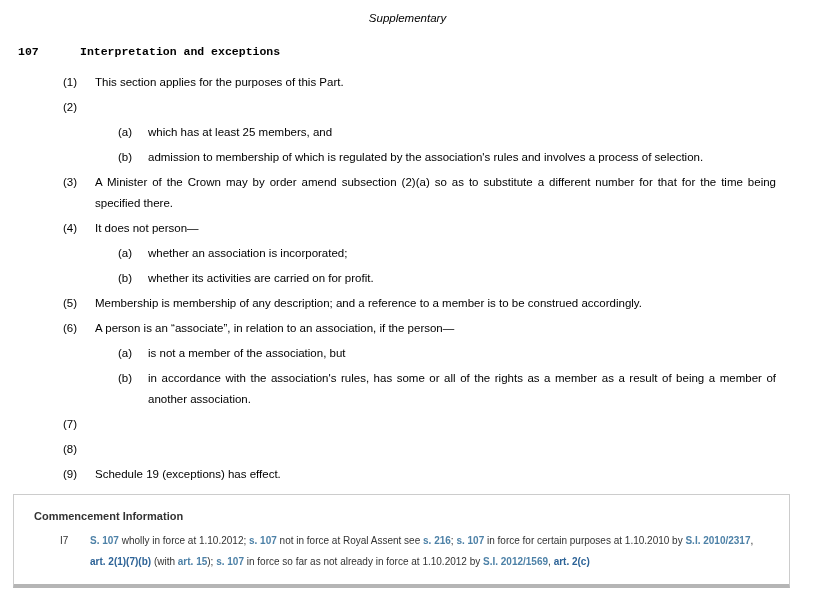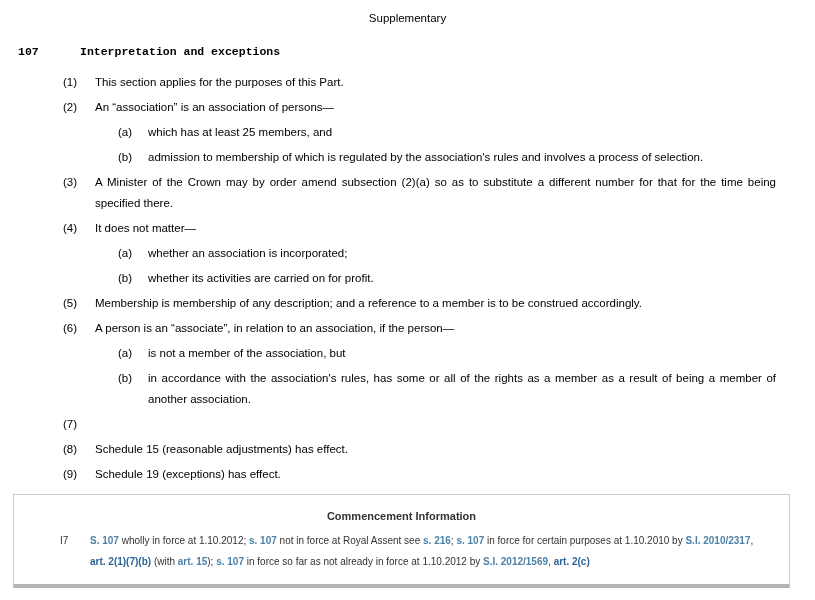--- a/index.html
+++ b/index.html
@@ -5,20 +5,21 @@
   html,body{margin:0;padding:0;background:#ffffff;}
   body{
     width:815px;height:600px;overflow:hidden;
     font-family:"Liberation Sans","DejaVu Sans",sans-serif;
     color:#000;
     font-size:11.5px;
   }
   .page{padding-top:8px;}
   .crossheading{
     text-align:center;
+    font-style:italic;
     line-height:21px;
   }
   .section-heading{
     padding-left:18px;
     margin:12px 0 10px 0;
     font-weight:bold;
     line-height:21px;
     font-family:Liberation Mono, monospace;
   }
   .snum{display:inline-block;width:62px;}
@@ -43,21 +44,20 @@
     border-bottom:4px solid #b5b5b5;
     padding:14px 20px 12px 20px;
     background:#ffffff;
     color:#333;
   }
   .ctitle{
     font-weight:bold;
     font-size:11px;
     line-height:14px;
     margin-bottom:7px;
-    text-align:center;
   }
   .crow{
     display:flex;
     padding-left:7px;
     font-size:10px;
     line-height:21px;
     margin-left:19px;
   }
   .cref{flex:0 0 30px;}
   .ctext{flex:1 1 auto;max-width:700px;}
@@ -76,37 +76,36 @@
     <span class="snum">107</span><span class="stitle">Interpretation and exceptions</span>
   </div>
 
   <div>
       <div class="prov level1">
         <span class="pnum">(1)</span>
         <span class="ptext">This section applies for the purposes of this Part.</span>
       </div>
       <div class="prov level1">
         <span class="pnum">(2)</span>
-        <span class="ptext">An “association” is an association of persons—</span>
       </div>
       <div class="prov level2">
         <span class="pnum">(a)</span>
         <span class="ptext">which has at least 25 members, and</span>
       </div>
       <div class="prov level2">
         <span class="pnum">(b)</span>
         <span class="ptext">admission to membership of which is regulated by the association's rules and involves a process of selection.</span>
       </div>
       <div class="prov level1">
         <span class="pnum">(3)</span>
         <span class="ptext">A Minister of the Crown may by order amend subsection (2)(a) so as to substitute a different number for that for the time being specified there.</span>
       </div>
       <div class="prov level1">
         <span class="pnum">(4)</span>
-        <span class="ptext">It does not matter—</span>
+        <span class="ptext">It does not person—</span>
       </div>
       <div class="prov level2">
         <span class="pnum">(a)</span>
         <span class="ptext">whether an association is incorporated;</span>
       </div>
       <div class="prov level2">
         <span class="pnum">(b)</span>
         <span class="ptext">whether its activities are carried on for profit.</span>
       </div>
       <div class="prov level1">
@@ -123,21 +122,20 @@
       </div>
       <div class="prov level2">
         <span class="pnum">(b)</span>
         <span class="ptext">in accordance with the association's rules, has some or all of the rights as a member as a result of being a member of another association.</span>
       </div>
       <div class="prov level1">
         <span class="pnum">(7)</span>
       </div>
       <div class="prov level1">
         <span class="pnum">(8)</span>
-        <span class="ptext">Schedule 15 (reasonable adjustments) has effect.</span>
       </div>
       <div class="prov level1">
         <span class="pnum">(9)</span>
         <span class="ptext">Schedule 19 (exceptions) has effect.</span>
       </div>
     </div>
 
   <div class="cbox">
     <div class="ctitle">Commencement Information</div>
     <div class="crow">

